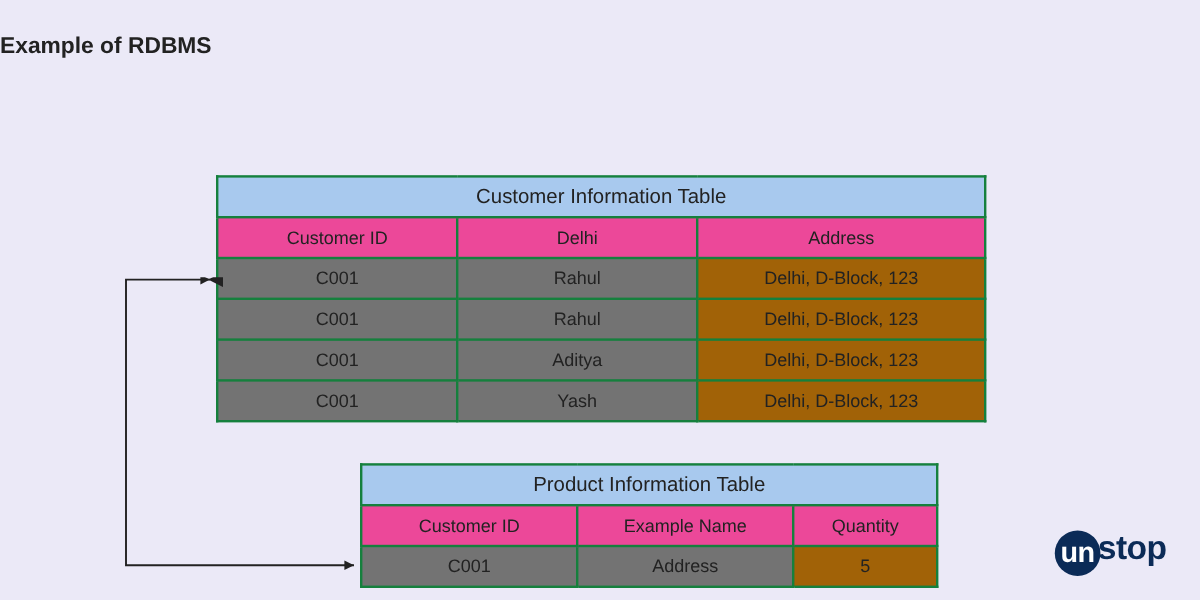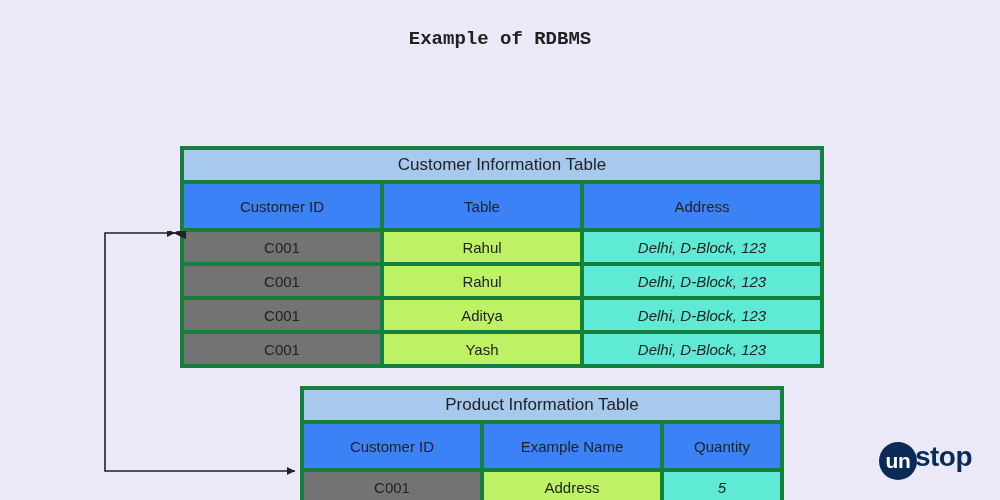--- a/index.html
+++ b/index.html
@@ -5,57 +5,55 @@
   * { box-sizing: border-box; margin: 0; padding: 0; }
   body {
     width: 1000px;
     height: 500px;
     background: #ebe9f7;
     font-family: -apple-system, BlinkMacSystemFont, "Segoe UI", Arial, sans-serif;
     position: relative;
     overflow: hidden;
   }
   .title {
-    text-align: center;
     font-size: 19px;
     font-weight: 600;
     color: #222;
     padding-top: 28px;
     padding-bottom: 18px;
-    font-family: Liberation Mono, monospace;
   }
   .tables-wrap {
     position: relative;
     width: 100%;
   }
   .tbl {
     position: absolute;
     border-collapse: collapse;
     font-size: 15px;
   }
   .tbl th, .tbl td {
-    border: 4px solid #15803d;
+    border: 2px solid #15803d;
     text-align: center;
     font-weight: 400;
     color: #222;
     margin-left: 28px;
   }
   .tbl .caption-row td {
     background: #a8c9ee;
     height: 34px;
     font-size: 17px;
   }
   .tbl .header-row td {
-    background: #3b82f6;
-    height: 48px;
+    background: #ec4899;
+    height: 34px;
   }
   .tbl .data-row td { height: 34px; }
   .col-id   { background: #737373; }
-  .col-name { background: #bef264; }
-  .col-addr { background: #5eead4; font-style: italic; }
+  .col-name { background: #737373; }
+  .col-addr { background: #a16207; }
 
   #customer-table { left: 180px; top: 78px; }
   #customer-table td:nth-child(1) { width: 200px; }
   #customer-table td:nth-child(2) { width: 200px; }
   #customer-table td:nth-child(3) { width: 240px; }
 
   #product-table { left: 300px; top: 318px; padding-left: 20px; }
   #product-table td:nth-child(1) { width: 180px; }
   #product-table td:nth-child(2) { width: 180px; }
   #product-table td:nth-child(3) { width: 120px; }
@@ -81,42 +79,42 @@
   }
   .logo .un {
     display: inline-flex;
     align-items: center;
     justify-content: center;
     width: 38px;
     height: 38px;
     border-radius: 50%;
     background: #0b2b57;
     color: #fff;
-    font-size: 21px;
+    font-size: 24px;
     font-weight: 700;
     margin-right: -2px;
     position: relative;
     top: 2px;
   }
 </style>
 </head>
 <body>
 
 <div class="title">Example of RDBMS</div>
 
 <div class="tables-wrap">
 
   <table id="customer-table" class="tbl">
     <tbody>
         <tr class="caption-row">
           <td colspan="3">Customer Information Table</td>
         </tr>
     <tr class="header-row">
       <td>Customer ID</td>
-      <td>Table</td>
+      <td>Delhi</td>
       <td>Address</td>
     </tr>
     <tr class="data-row">
       <td class="col-id">C001</td>
       <td class="col-name">Rahul</td>
       <td class="col-addr">Delhi, D-Block, 123</td>
     </tr>
     <tr class="data-row">
       <td class="col-id">C001</td>
       <td class="col-name">Rahul</td>

